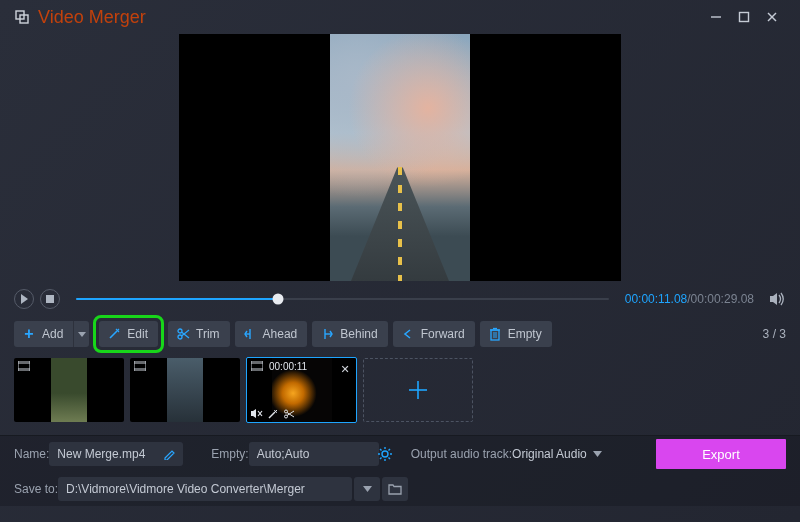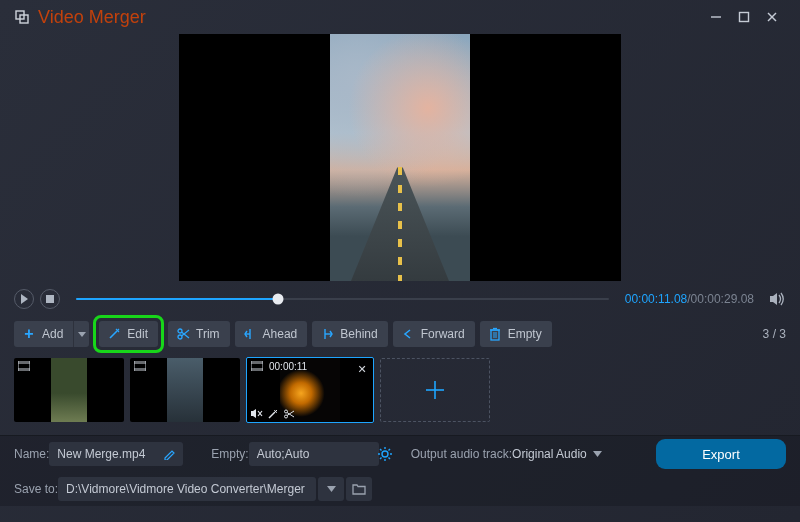--- a/index.html
+++ b/index.html
@@ -171,21 +171,21 @@
     height: 64px;
     background: #000;
     border-radius: 2px;
     position: relative;
     overflow: hidden;
     display: flex;
     justify-content: center;
   }
   .clip.selected {
     border: 1px solid #1ea5ff;
-    width: 128px; height: 66px;
+    width: 111px; height: 66px;
   }
   .clip .film-icon {
     position: absolute;
     top: 3px; left: 4px;
     color: #cfd4dc;
   }
   .clip .dur {
     position: absolute;
     top: 3px; left: 22px;
     color: #e2e6ec;
@@ -252,37 +252,37 @@
     background: #2e333f;
     border-radius: 3px;
     height: 24px;
     display: flex; align-items: center;
     padding: 0 8px;
     color: #c4cad4;
     font-size: 12px;
   }
   .field.name { width: 134px; justify-content: space-between;}
   .field.output { width: 130px; justify-content: space-between;}
-  .field.path { width: 258px; }
+  .field.path { width: 294px; }
   .field.path input {
     background: transparent; border: none; outline: none;
     color: #c4cad4; font-size: 12px; width: 100%;
   }
   .gear { color: #1ea5ff; margin-left: -2px; }
   .select {
     display: flex; align-items: center;
     gap: 6px;
     color: #c4cad4;
   }
   .export-btn {
     position: absolute;
     right: 0;
     width: 130px; height: 30px;
-    background: #0369a1;
-    border-radius: 9px;
+    background: #d946ef;
+    border-radius: 1px;
     color: #fff;
     display: flex; align-items: center; justify-content: center;
     font-size: 13px;
   }
   .path-drop, .path-folder {
     width: 26px; height: 24px;
     background: #2e333f;
     border-radius: 3px;
     display: flex; align-items: center; justify-content: center;
     color: #9aa2af;

